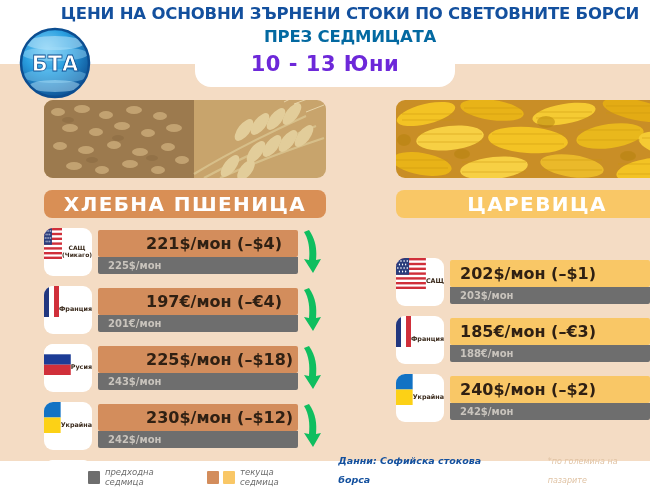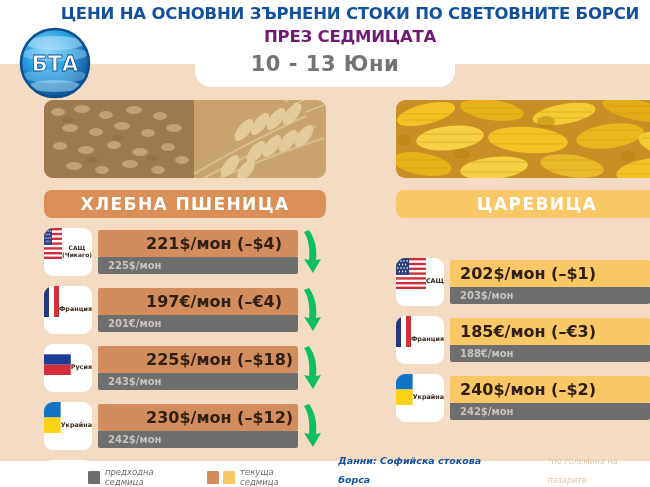--- a/index.html
+++ b/index.html
@@ -19,45 +19,45 @@
     position:absolute;left:195px;top:64px;width:260px;height:23px;
     background:#ffffff;border-radius:0 0 16px 16px;
   }
   .title-line1{
     position:absolute;left:60px;top:4px;width:580px;text-align:center;
     color:#13509e;font-weight:bold;font-size:16.5px;letter-spacing:-0.2px;
     white-space:nowrap;
   }
   .title-line2{
     position:absolute;left:60px;top:27px;width:580px;text-align:center;
-    color:#701a75;font-weight:bold;font-size:16.5px;letter-spacing:-0.2px;
+    color:#0369a1;font-weight:bold;font-size:16.5px;letter-spacing:-0.2px;
   }
   .title-date{
     position:absolute;left:195px;top:52px;width:260px;text-align:center;
-    color:#737373;font-weight:bold;font-size:21px;letter-spacing:0.5px;
+    color:#6d28d9;font-weight:bold;font-size:21px;letter-spacing:0.5px;
   }
 
   
   .logo{position:absolute;left:18px;top:26px;width:74px;height:74px;}
   .logo svg{display:block;}
 
   
   .col{position:absolute;top:100px;}
   .col-wheat{left:44px;width:282px;}
   .col-corn{left:348px;width:282px;margin-left:48px;}
 
   .photo{
     position:relative;width:100%;height:78px;border-radius:9px;overflow:hidden;
   }
   .photo svg{display:block;width:100%;height:100%;}
 
   .cat-bar{
     position:absolute;left:0;top:90px;width:100%;height:28px;border-radius:8px;
     display:flex;align-items:center;justify-content:center;
-    color:#ffffff;font-weight:bold;font-size:17px;letter-spacing:1.4px;
+    color:#ffffff;font-weight:bold;font-size:20px;letter-spacing:1.4px;
   }
   .cat-wheat{background:#d98f55;}
   .cat-corn{background:#f9c766;}
 
   
   .rows{position:absolute;left:0;width:100%;}
   .rows-wheat{top:128px;}
   .rows-corn{top:158px;}
 
   .row{position:relative;height:48px;margin-bottom:10px;}

